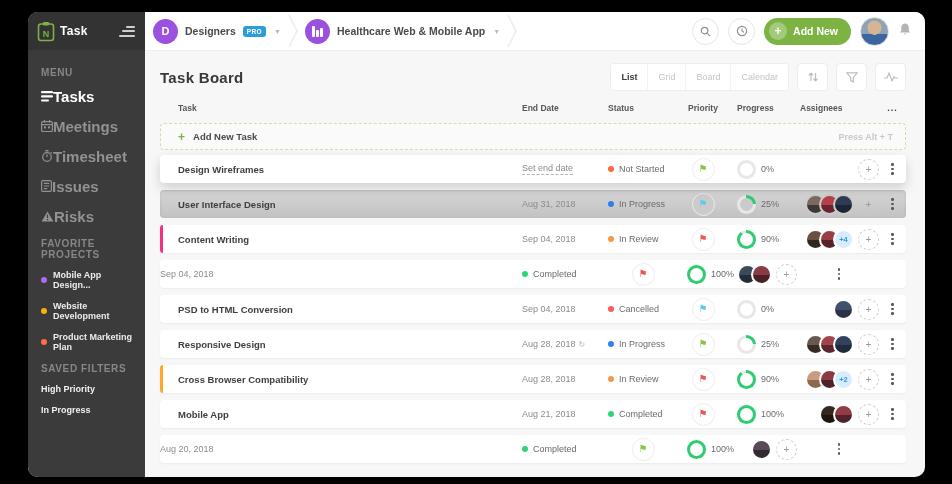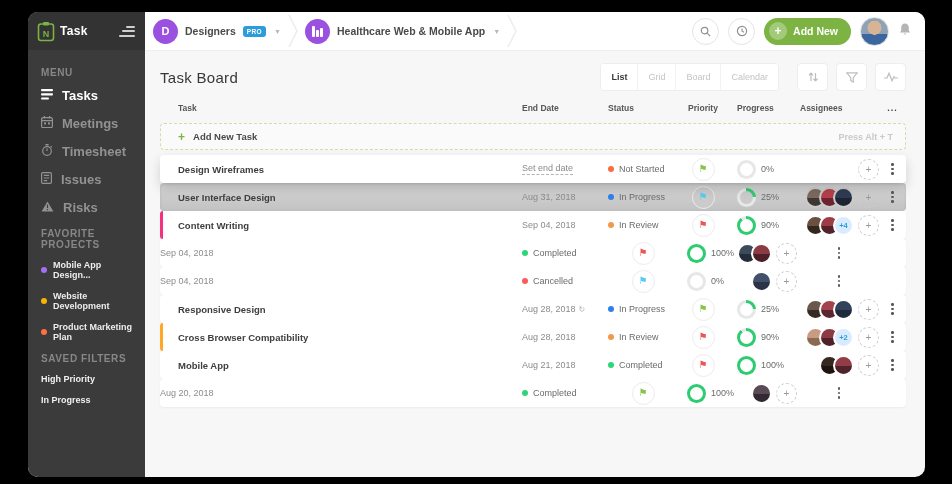--- a/index.html
+++ b/index.html
@@ -9,21 +9,21 @@
   
   .sidebar{width:117px;background:#3b3b3b;flex-shrink:0;display:flex;flex-direction:column;}
   .side-header{height:38px;background:#333;display:flex;align-items:center;justify-content:space-between;padding:0 10px 0 9px;}
   .logo{display:flex;align-items:center;gap:5px;}
   .logo-text{color:#fff;font-size:12px;font-weight:bold;letter-spacing:.3px;}
   .burger{display:flex;flex-direction:column;align-items:flex-end;gap:2.5px;cursor:pointer;}
   .burger i{display:block;height:2px;background:#cfcfcf;border-radius:1px;}
   .burger i:nth-child(1){width:9px}.burger i:nth-child(2){width:13px}.burger i:nth-child(3){width:16px}
   .side-scroll{padding:6px 8px 0 13px;}
   .side-label{color:#878787;font-size:10px;font-weight:bold;letter-spacing:.6px;margin:11px 0 10px;}
-  .menu-item{display:flex;align-items:center;gap:9px;margin-bottom:13px;color:#929292;font-size:13px;font-weight:bold;cursor:pointer;}
+  .menu-item{display:flex;align-items:center;margin-bottom:13px;color:#929292;font-size:15px;font-weight:bold;cursor:pointer;}
   .menu-item.active{color:#fff;}
   .menu-item svg{flex-shrink:0}
   .proj-item{display:flex;align-items:center;gap:6px;margin-bottom:11px;color:#ececec;font-size:9px;font-weight:bold;cursor:pointer;}
   .pdot{width:6px;height:6px;border-radius:50%;flex-shrink:0;}
   .filter-item{color:#f1f1f1;font-size:9px;font-weight:bold;margin-bottom:11px;cursor:pointer;}
   
   .main{flex:1;display:flex;flex-direction:column;min-width:0;}
   .topbar{height:38px;background:#fff;display:flex;align-items:center;padding:0 13px 0 8px;border-bottom:1px solid #efefef;flex-shrink:0;}
   .crumb{display:flex;align-items:center;gap:7px;cursor:pointer;}
   .crumb-circle{width:25px;height:25px;border-radius:50%;background:#9b51e0;color:#fff;font-weight:bold;font-size:11px;display:flex;align-items:center;justify-content:center;}
@@ -36,22 +36,22 @@
   .crumb-sep{margin:0 6px;}
   .topbar-right{margin-left:auto;display:flex;align-items:center;gap:9px;}
   .icon-circle{width:25px;height:25px;border:1px solid #e4e4e4;border-radius:50%;display:flex;align-items:center;justify-content:center;color:#8f8f8f;cursor:pointer;background:#fff;}
   .add-new{height:27px;background:#7cb342;border:none;border-radius:14px;color:#fff;display:flex;align-items:center;gap:6px;padding:0 13px 0 5px;font-size:10.5px;font-weight:bold;cursor:pointer;font-family:inherit;}
   .plus-circle{width:18px;height:18px;border-radius:50%;background:rgba(255,255,255,.3);display:flex;align-items:center;justify-content:center;font-size:12px;}
   .avatar-top{width:27px;height:27px;border-radius:50%;cursor:pointer;border:1px solid #e0e0e0;
     background:radial-gradient(circle at 50% 36%,#d8b496 0 31%,rgba(0,0,0,0) 33%),linear-gradient(180deg,#8fa3b5 0 58%,#3c66a0 58%);}
   
   .content{flex:1;padding:9px 19px 0 15px;}
   .page-head{display:flex;align-items:center;margin:3px 0 12px;}
-  .page-title{font-size:15px;font-weight:normal;color:#383838;letter-spacing:.3px;}
-  .toolbar{margin-left:auto;display:flex;align-items:center;gap:18px;}
+  .page-title{font-size:15px;font-weight:bold;color:#383838;letter-spacing:.3px;}
+  .toolbar{margin-left:auto;display:flex;align-items:center;gap:8px;}
   .views{display:flex;background:#fff;border:1px solid #ededed;border-radius:4px;overflow:hidden;height:26px;align-items:stretch;}
   .view-btn{padding:0 10px;font-size:9px;color:#c4c4c4;border:none;border-left:1px solid #f2f2f2;background:#fff;cursor:pointer;font-family:inherit;display:flex;align-items:center;}
   .view-btn:first-child{border-left:none;}
   .view-btn.active{color:#3a3a3a;font-weight:bold;}
   .show-dd{display:flex;align-items:center;background:#fff;border:1px solid #ededed;border-radius:4px;height:26px;padding:0 8px;width:96px;font-size:9px;cursor:pointer;}
   .show-lab{font-weight:bold;color:#3a3a3a;}
   .show-val{color:#8a8a8a;margin-left:3px;}
   .show-dd .chev{margin-left:auto;}
   .tool-btn{width:29px;height:26px;background:#fff;border:1px solid #ededed;border-radius:4px;display:flex;align-items:center;justify-content:center;color:#bdbdbd;cursor:pointer;}
   
@@ -59,21 +59,21 @@
   .thead{font-size:8.5px;color:#565656;font-weight:bold;margin-bottom:10px;}
   .thead .h-task{padding-left:18px;}
   .thead .h-priority{text-align:center;}
   .thead .h-progress{padding-left:9px;}
   .thead .h-assignees{padding-left:2px;}
   .thead .h-dots{color:#3f3f3f;letter-spacing:1px;text-align:center;font-size:9px;cursor:pointer;}
   .add-row{display:flex;align-items:center;height:25px;border:1px dashed #cfdfa9;border-radius:4px;padding:0 12px 0 17px;margin-bottom:5px;background:rgba(255,255,255,.4);cursor:pointer;}
   .add-plus{color:#7cb342;font-size:12px;font-weight:bold;}
   .add-label{font-size:9.5px;color:#4a4a4a;font-weight:bold;margin-left:8px;}
   .add-hint{margin-left:auto;color:#c9c9c9;font-size:9px;font-weight:bold;}
-  .row{height:28px;background:#fff;border-radius:4px;margin-bottom:0;box-shadow:0 1px 2px rgba(0,0,0,.05);position:relative;--rowbg:#fff;cursor:pointer;}
+  .row{height:28px;background:#fff;border-radius:4px;margin-bottom:7px;box-shadow:0 1px 2px rgba(0,0,0,.05);position:relative;--rowbg:#fff;cursor:pointer;}
   .row.elevated{box-shadow:0 5px 12px rgba(0,0,0,.16);z-index:2;}
   .row.selected{--rowbg:#cbcbcb;background:linear-gradient(180deg,#d6d6d6,#c2c2c2);box-shadow:inset 0 1px 3px rgba(0,0,0,.12);}
   .accent{position:absolute;left:0;top:0;bottom:0;width:3px;border-radius:4px 0 0 4px;}
   .cell-task{padding-left:18px;font-size:9.5px;color:#3e3e3e;font-weight:bold;white-space:nowrap;overflow:hidden;}
   .cell-date{font-size:9px;color:#8b8b8b;display:flex;align-items:center;gap:3px;white-space:nowrap;}
   .cell-date .datelink{border-bottom:1px dashed #b5b5b5;padding-bottom:1px;}
   .recur{color:#b5b5b5;font-size:8px;}
   .cell-status{display:flex;align-items:center;gap:5px;font-size:9px;color:#6b6b6b;white-space:nowrap;}
   .sdot{width:6px;height:6px;border-radius:50%;flex-shrink:0;}
   .cell-priority{display:flex;justify-content:center;}
@@ -393,20 +393,21 @@
               </span>
               <span class="plus-btn">+</span>
             </div>
     <div class="cell-dots">
               <i></i>
               <i></i>
               <i></i>
             </div>
   </div>
           <div class="row grid-cols">
+    <div class="cell-task">PSD to HTML Conversion</div>
     <div class="cell-date">
               <span>Sep 04, 2018</span>
             </div>
     <div class="cell-status">
               <span class="sdot" style="background: rgb(255, 91, 91);"></span>
               <span class="slabel">Cancelled</span>
             </div>
     <div class="cell-priority">
               <span class="flag" style="color: rgb(86, 204, 242);">⚑</span>
             </div>

